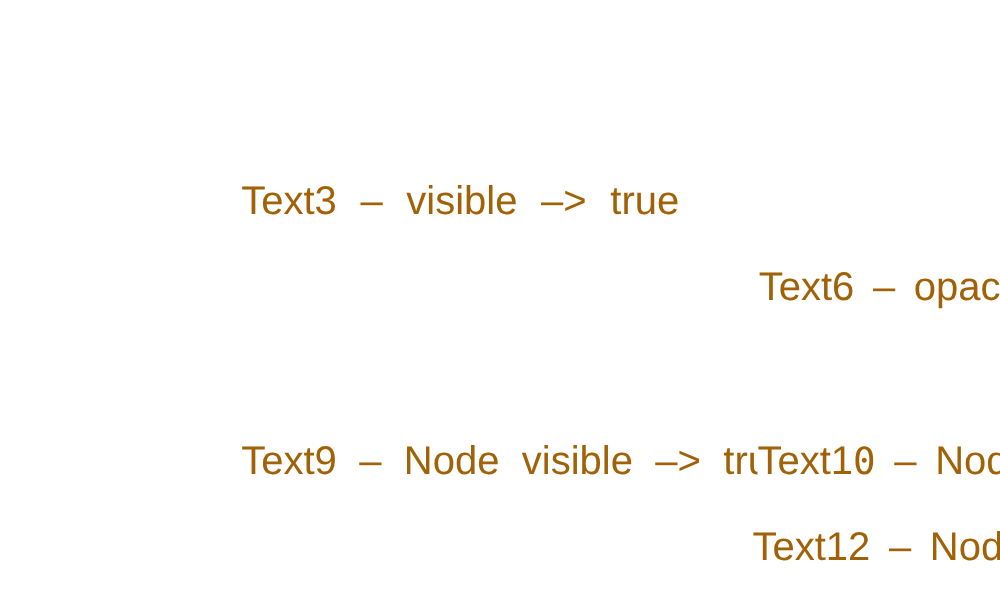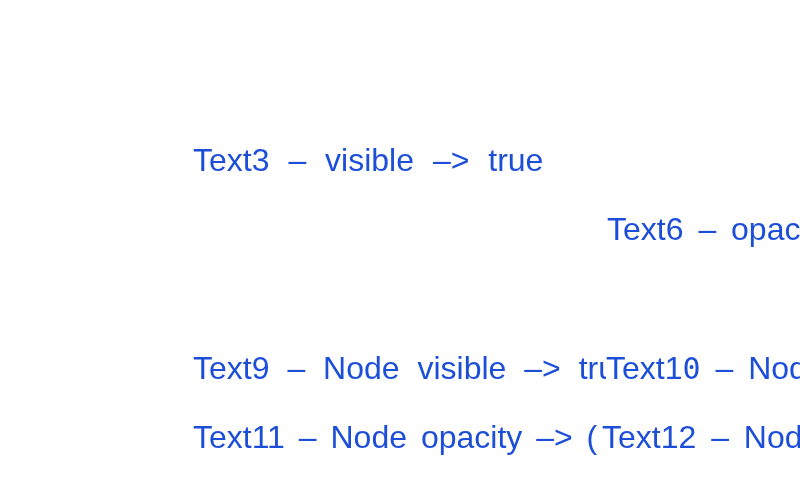--- a/index.html
+++ b/index.html
@@ -12,21 +12,21 @@
     position: relative;
     width: 800px; height: 480px;
     overflow: hidden;
     background: #ffffff;
     font-family: "Liberation Sans", sans-serif;
   }
   .label {
     position: absolute;
     font-size: 32px;
     line-height: 1;
-    color: #1d4ed8;
+    color: #a16207;
     white-space: pre;
     background: #ffffff;
   }
   
   #t3  { left: 193px; top: 144px; word-spacing: 10px; z-index: 1; }
   #t6  { left: 607px; top: 213px; word-spacing: 6px;  z-index: 2; }
   #t9  { left: 193px; top: 352px; word-spacing: 9px;  z-index: 1; }
   #t10 { left: 606px; top: 352px; word-spacing: 6px;  z-index: 2; }
   #t11 { left: 193px; top: 421px; word-spacing: 5px;  z-index: 1; }
   #t12 { left: 602px; top: 421px; word-spacing: 6px;  z-index: 2; }
@@ -42,17 +42,16 @@
 <div class="stage">
 
   <div class="label" id="t3">Text3 – visible –&gt; true</div>
 
   <div class="label" id="t6">Text6 – opacity</div>
 
   <div class="label" id="t9">Text9 – Node visible –&gt; true</div>
 
   <div class="label" id="t10"><span>Text1</span><span class="slashed-zero">0</span><span> – Nod</span></div>
 
-  <div class="label" id="t11">Text11 – Node opacity –&gt; (</div>
 
   <div class="label" id="t12">Text12 – Nod</div>
 
 </div>
 
 </body></html>

